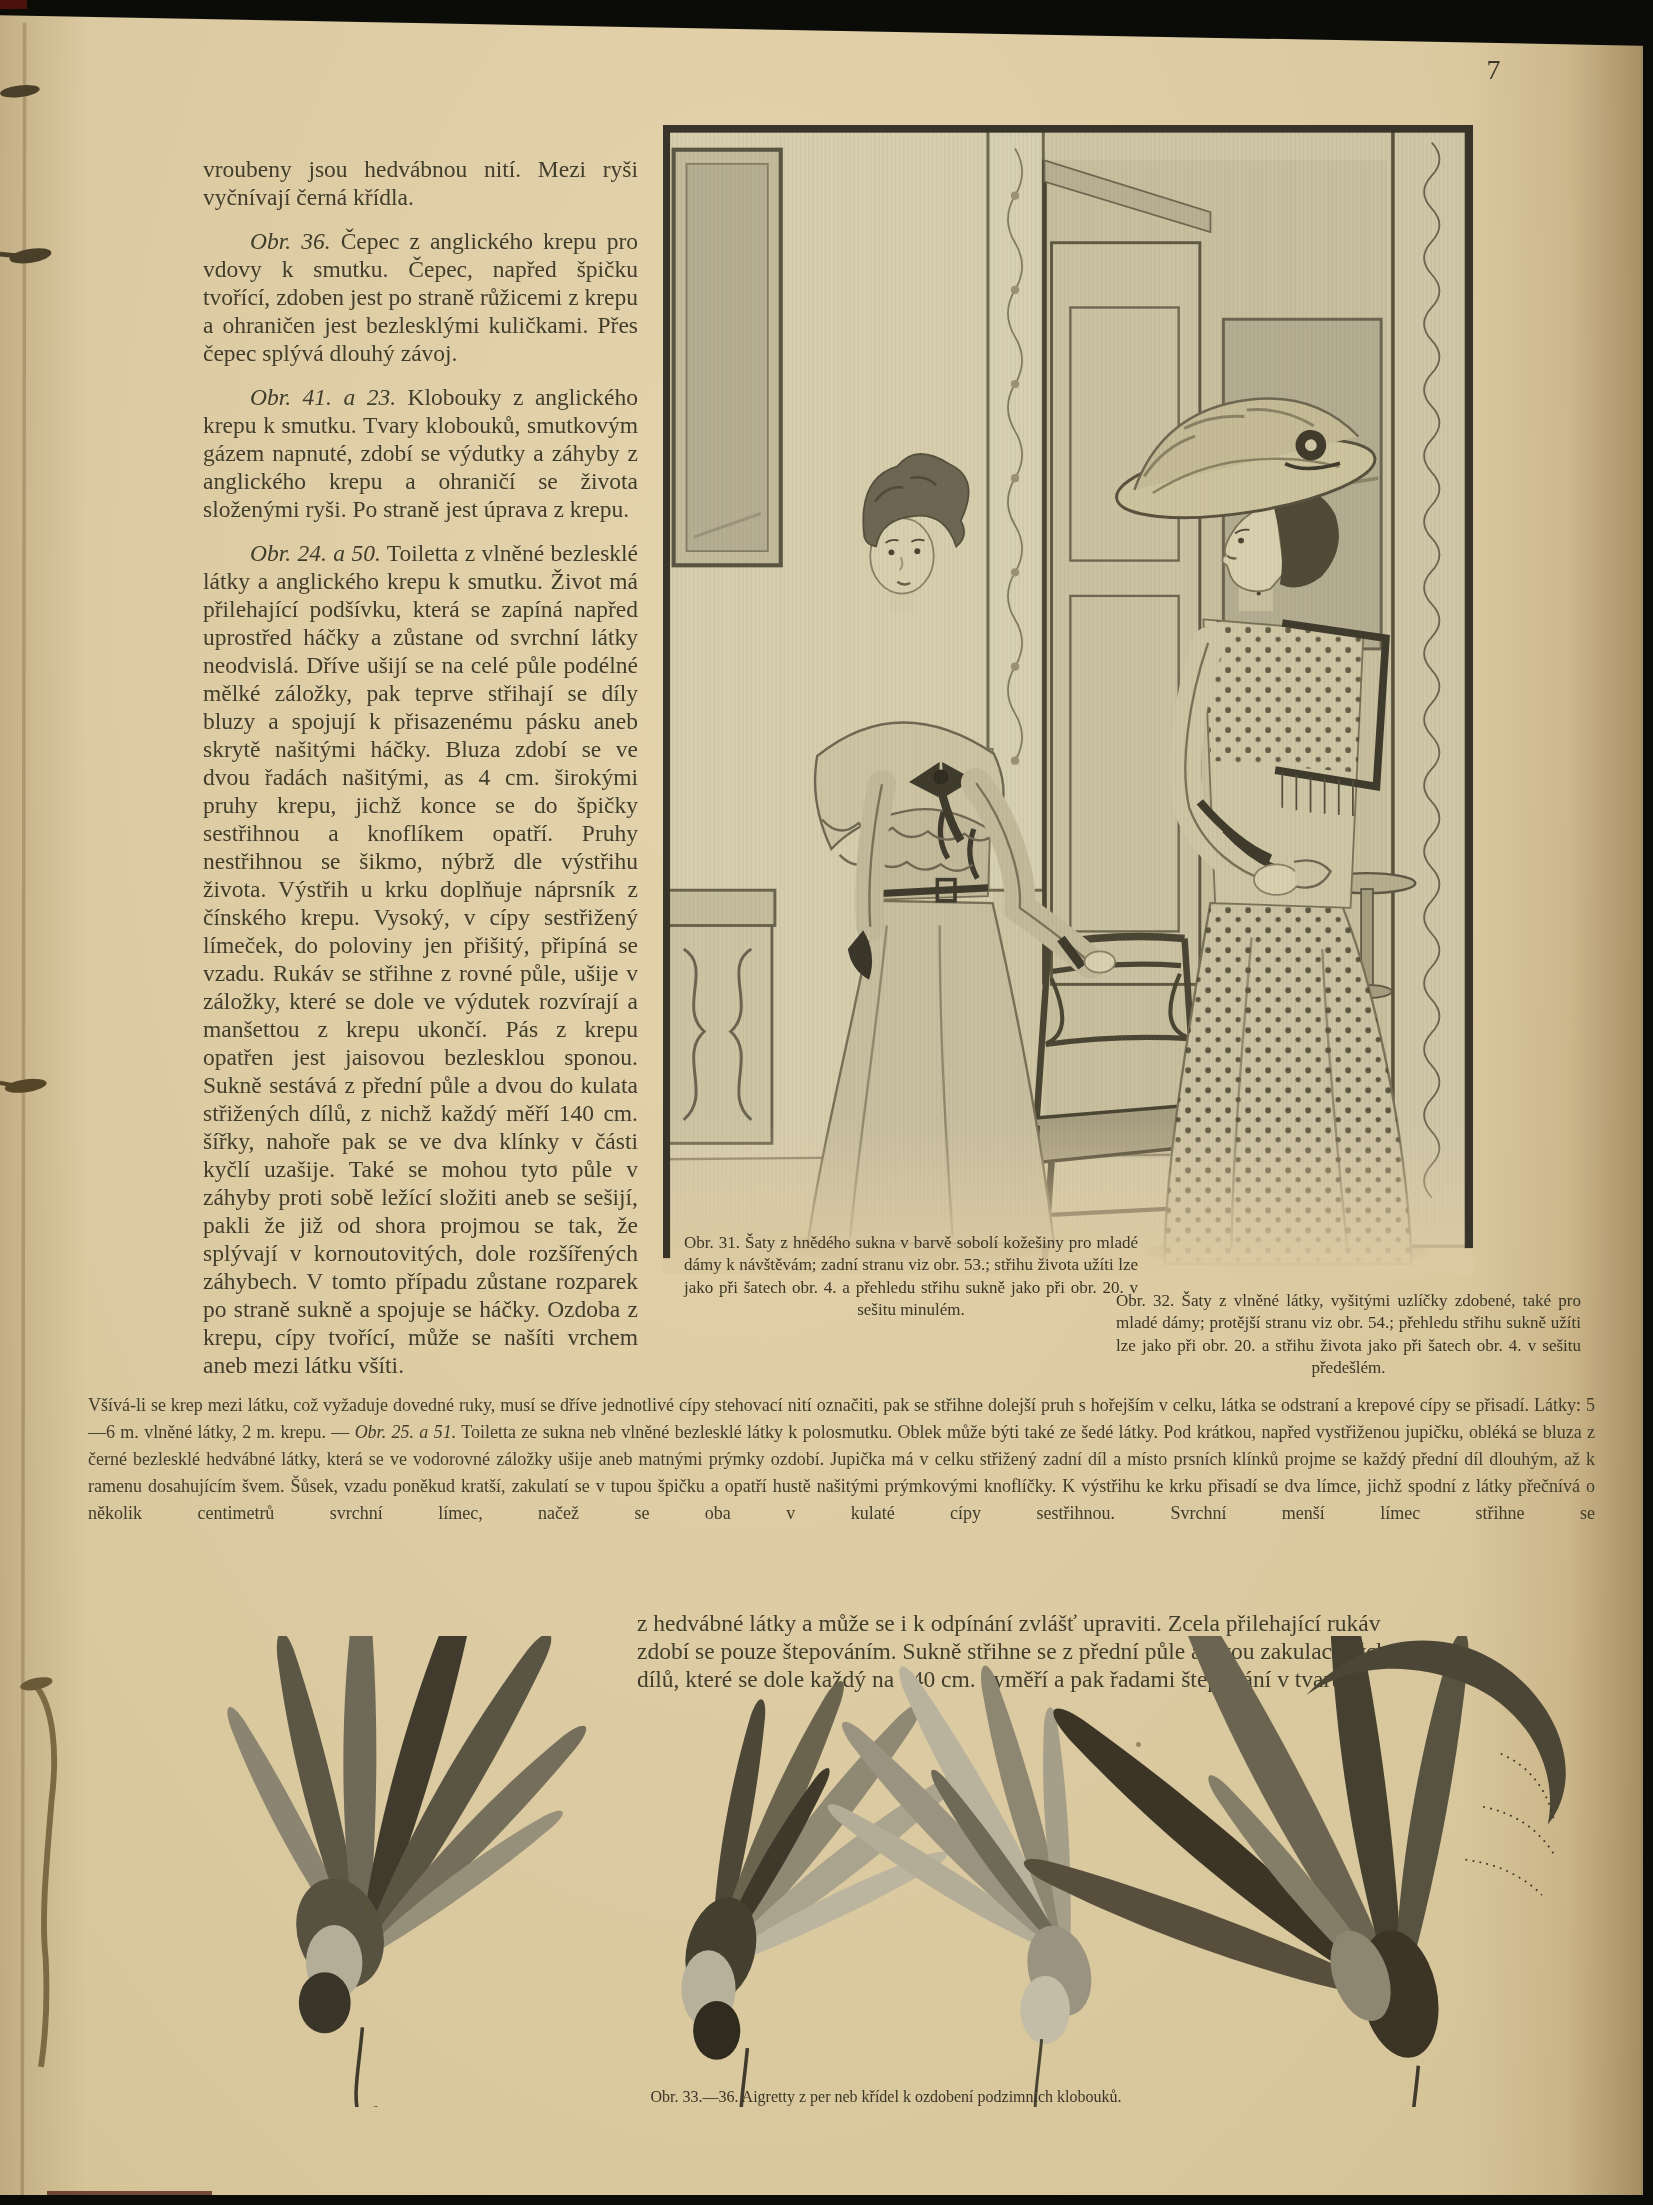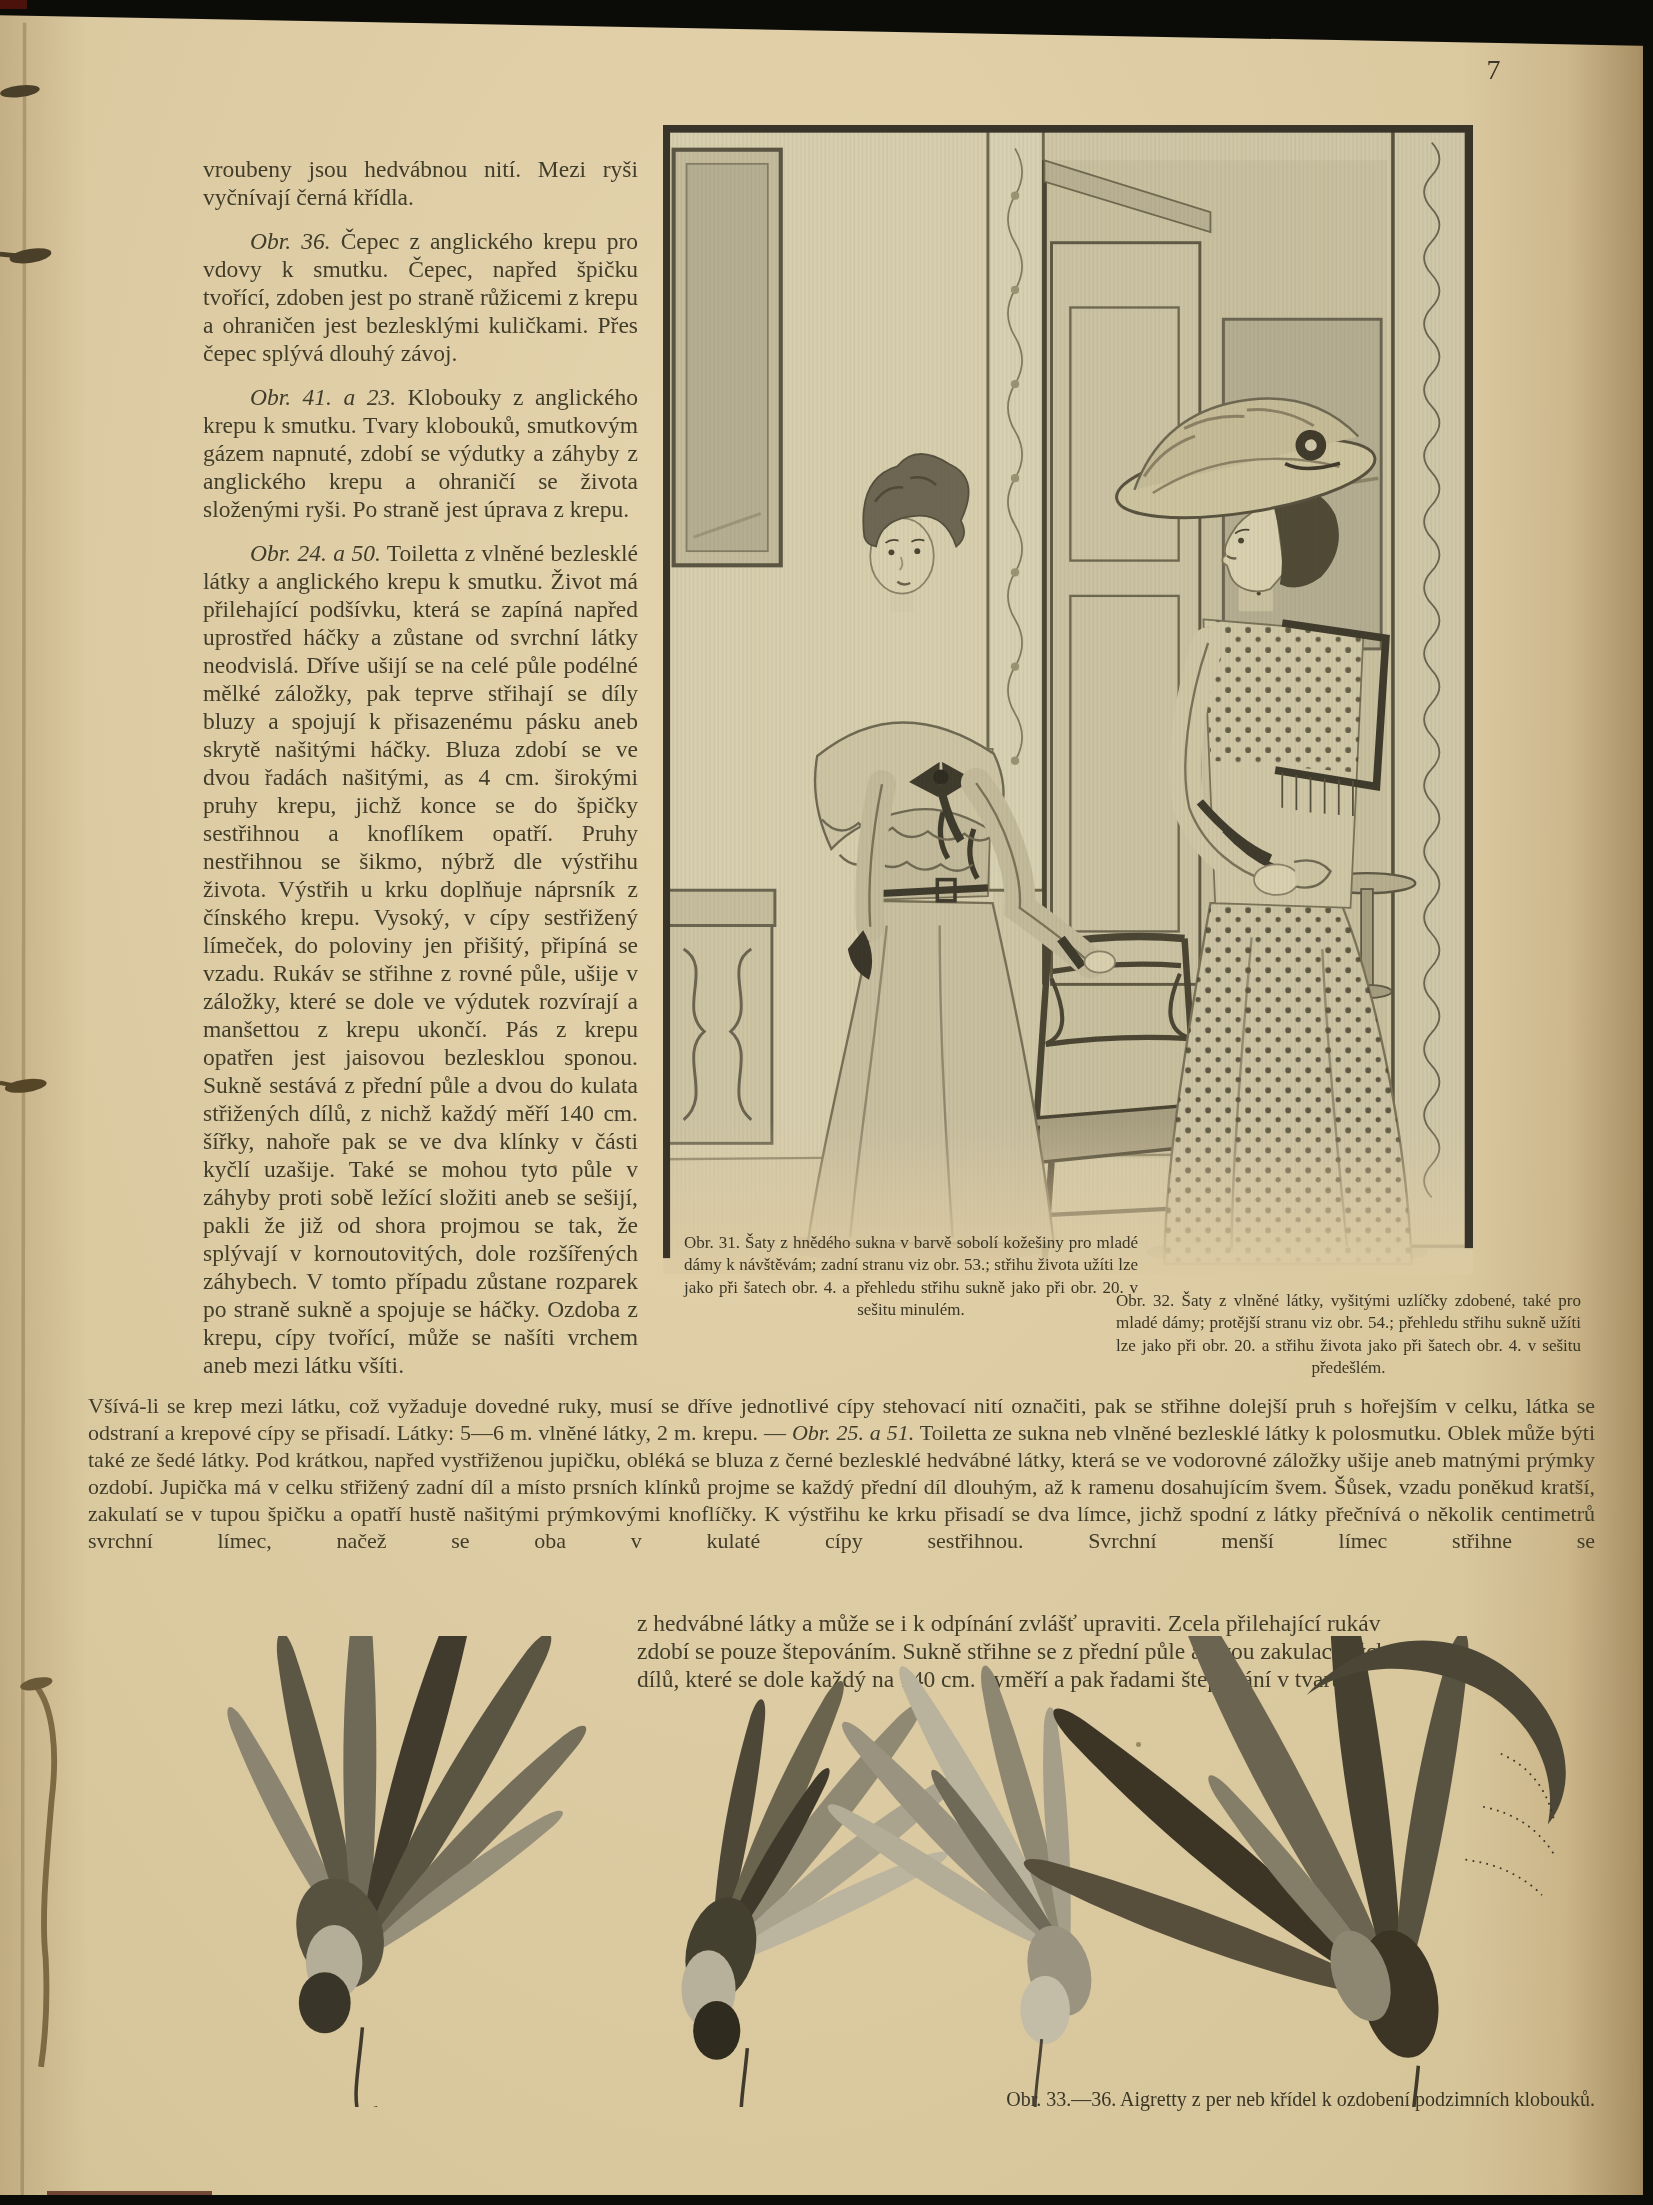--- a/index.html
+++ b/index.html
@@ -25,26 +25,26 @@
   .pagenum{position:absolute;left:1467px;top:54px;width:53px;font-size:28px;color:#3c3828;text-align:center;}
   .leftcol{position:absolute;left:187px;top:139px;width:467px;font-size:23.5px;line-height:28px;
            color:#413d2b;text-align:justify;}
   .leftcol p{margin:16px;}
   .leftcol p.ind{text-indent:47px;}
   .lead{font-style:italic;}
   .figure{position:absolute;left:663px;top:125px;width:810px;height:1149px;}
   .cap{position:absolute;font-size:17px;line-height:22.4px;color:#3a3626;text-align:justify;text-align-last:center;}
   .cap-left{left:684px;top:1232px;width:454px;}
   .cap-right{left:1116px;top:1290px;width:465px;}
-  .botblock{position:absolute;left:88px;top:1392px;width:1507px;font-size:22px;line-height:27px;
+  .botblock{position:absolute;left:88px;top:1392px;width:1507px;font-size:18px;line-height:27px;
             color:#413d2b;text-align:justify;text-align-last:justify;}
   .indents{position:absolute;left:625px;top:1609px;width:972px;font-size:23.5px;line-height:28px;color:#413d2b;}
   .indents div{white-space:nowrap;margin-left:12px;}
-  .aigcap{position:absolute;left:177px;top:2088px;width:1418px;text-align:right;
-          font-size:20px;color:#3a3626;}
+  .aigcap{position:absolute;left:177px;top:2088px;width:1418px;text-align:center;
+          font-size:16px;color:#3a3626;}
   .feathers{position:absolute;left:147px;top:1636px;}
   .speck{position:absolute;border-radius:50%;background:rgba(95,85,50,.55);}
 </style>
 </head>
 <body>
 
 <div id="stage">
   <div class="paper"></div>
   <div class="shade-right"></div>
   <div class="shade-left"></div>

